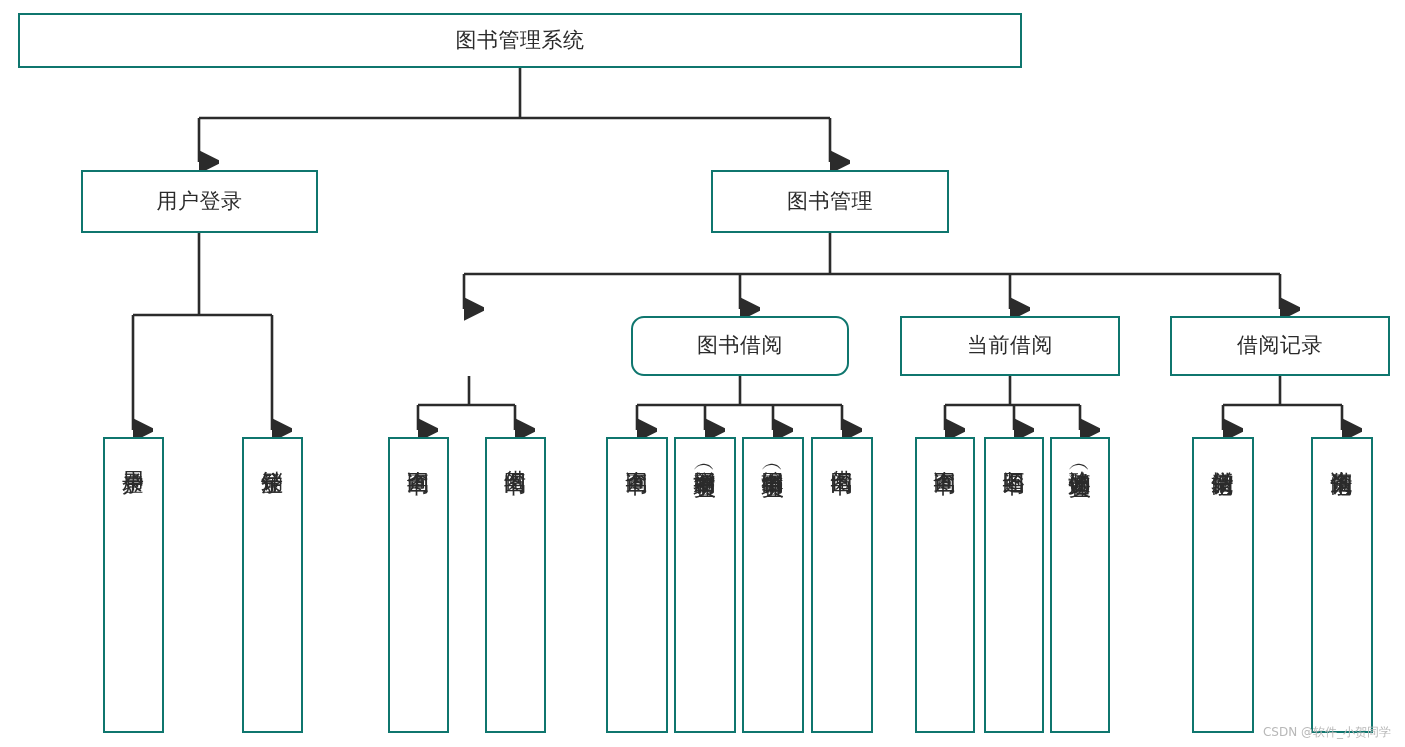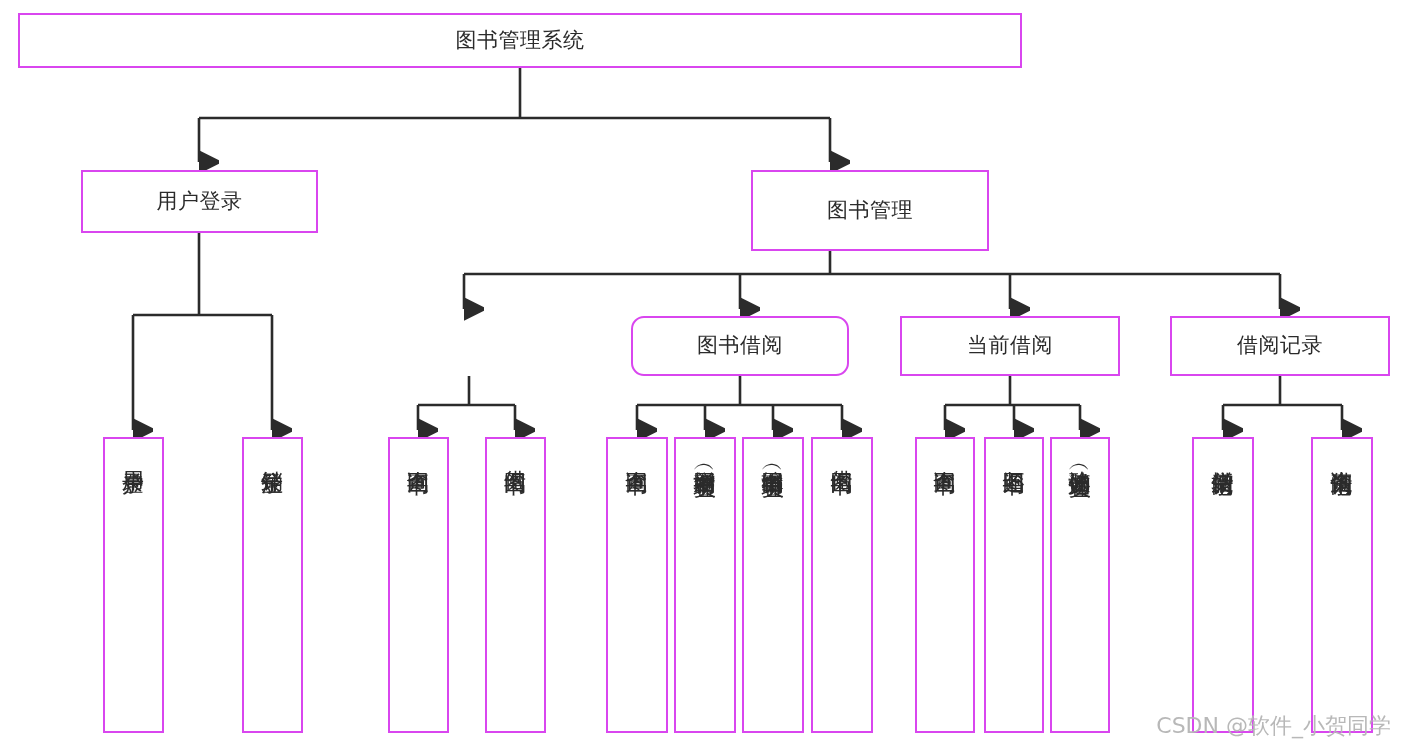--- a/index.html
+++ b/index.html
@@ -19,21 +19,21 @@
   }
   .edges {
     position: absolute;
     left: 0; top: 0;
     width: 1405px; height: 747px;
     pointer-events: none;
   }
   .node {
     position: absolute;
     box-sizing: border-box;
-    border: 2px solid #d946ef;
+    border: 2px solid #0f766e;
     background: #ffffff;
     display: flex;
     align-items: center;
     justify-content: center;
     color: #2b2b2b;
   }
   .node .label {
     display: block;
     text-align: center;
     line-height: 1.22;
@@ -55,21 +55,21 @@
     text-orientation: upright;
     font-size: 22px;
     line-height: 1.05;
     letter-spacing: 1px;
     white-space: nowrap;
   }
   .watermark {
     position: absolute;
     right: 14px;
     bottom: 6px;
-    font-size: 22px;
+    font-size: 12px;
     color: #b8b8b8;
     font-family: "DejaVu Sans", "Liberation Sans", sans-serif;
     white-space: nowrap;
     pointer-events: none;
   }
 </style>
 </head>
 <body>
 
 <div id="diagram-root">
@@ -125,21 +125,21 @@
     </g>
   </svg>
 
   <div class="node root" style="left:18px; top:13px; width:1004px; height:55px;">
     <span class="label">图书管理系统</span>
   </div>
 
   <div class="node horiz" style="left:81px; top:170px; width:237px; height:63px;">
     <span class="label">用户登录</span>
   </div>
-  <div class="node horiz" style="left:711px; top:170px; width:238px; height:81px;margin-left:40px;">
+  <div class="node horiz" style="left:711px; top:170px; width:238px; height:63px;">
     <span class="label">图书管理</span>
   </div>
 
   <div class="node horiz" style="left:631px; top:316px; width:218px; height:60px;border-radius:13px;">
     <span class="label">图书借阅</span>
   </div>
   <div class="node horiz" style="left:900px; top:316px; width:220px; height:60px;">
     <span class="label">当前借阅</span>
   </div>
   <div class="node horiz" style="left:1170px; top:316px; width:220px; height:60px;">

